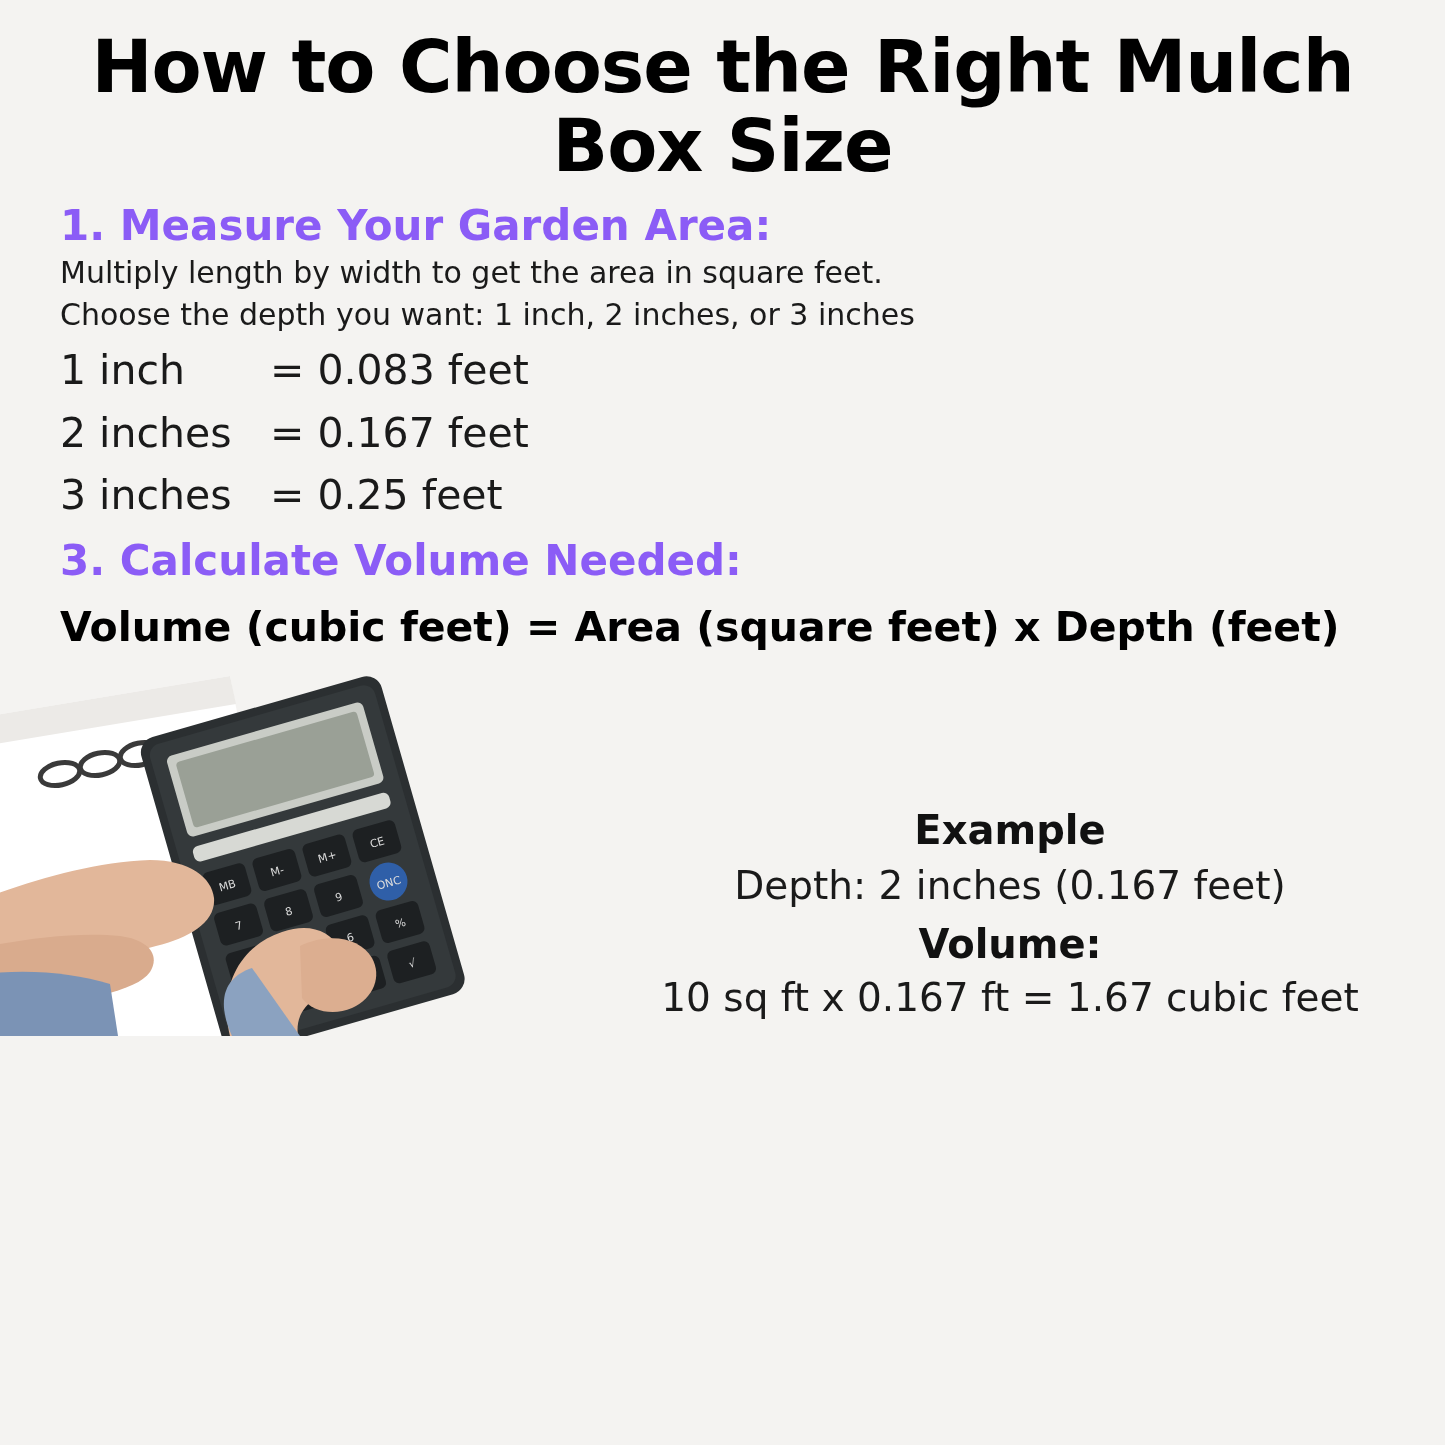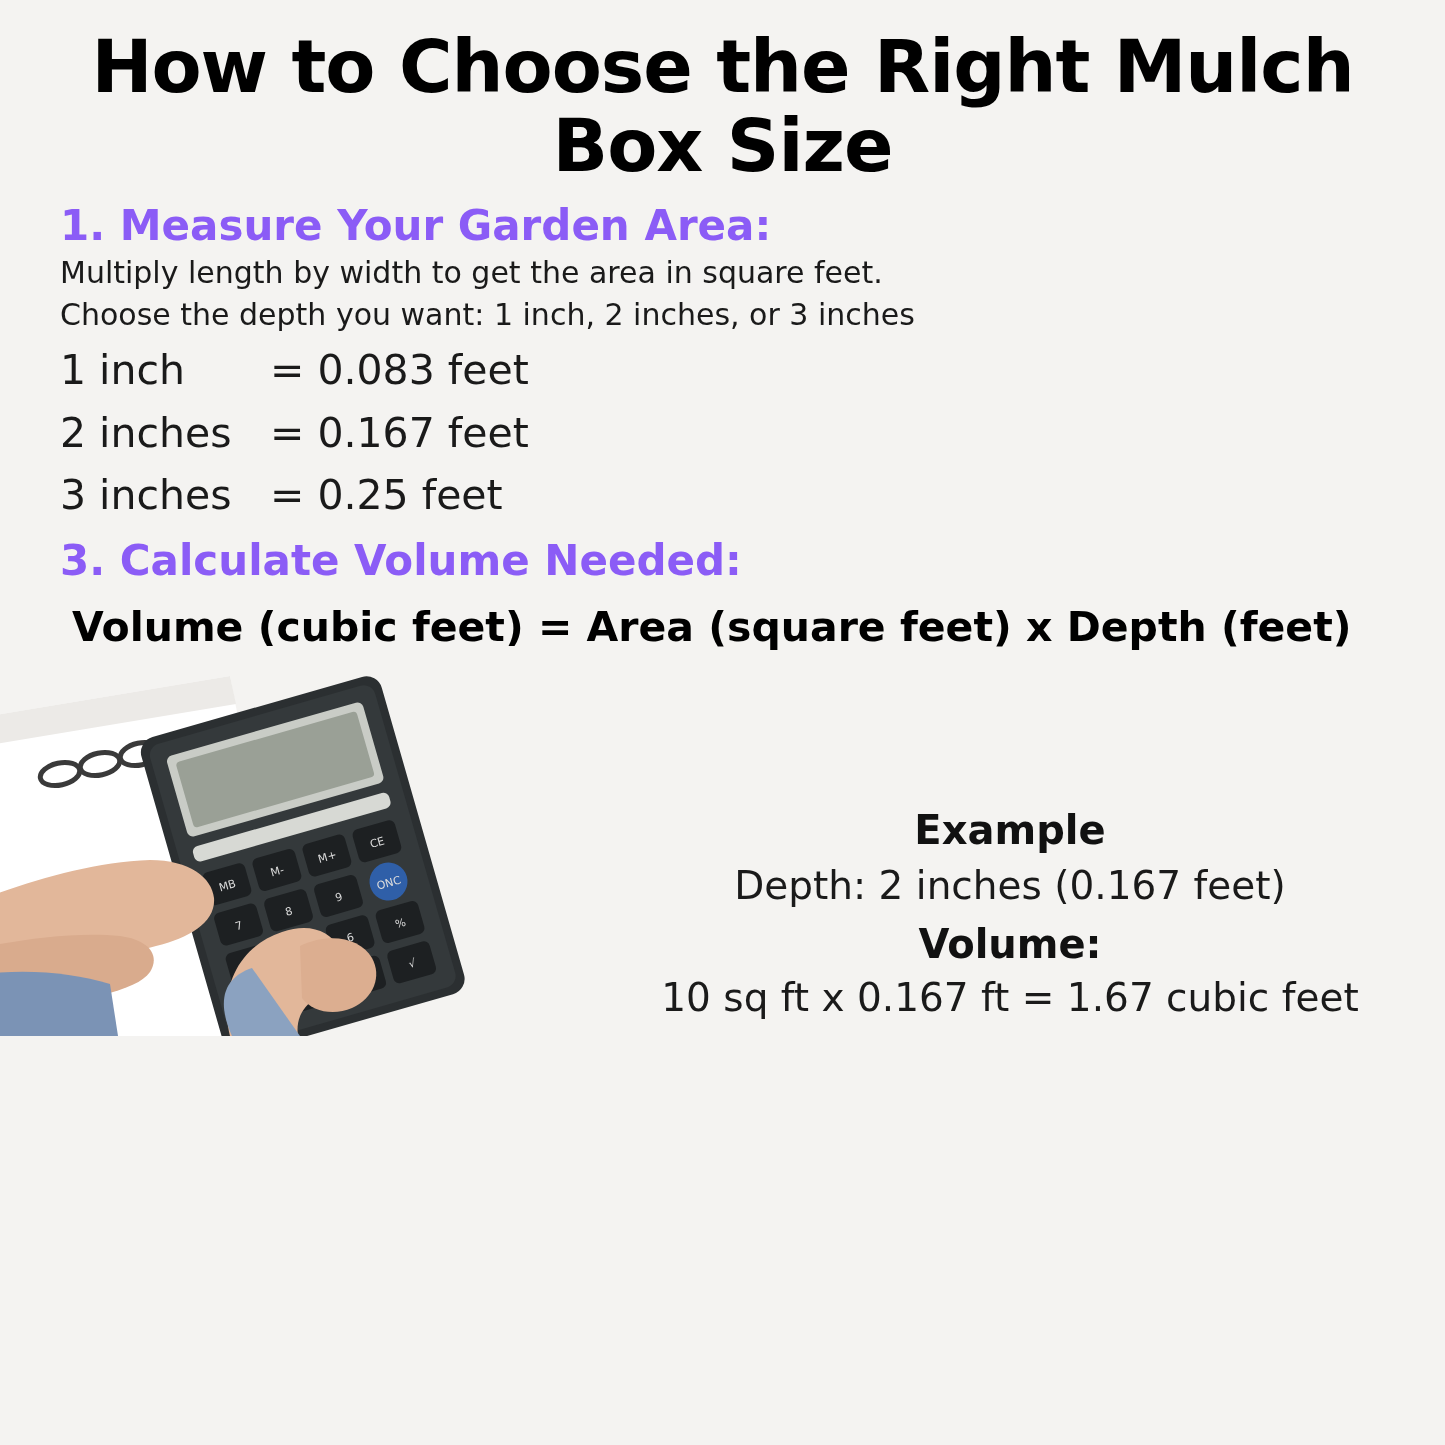--- a/index.html
+++ b/index.html
@@ -53,21 +53,21 @@
     display: flex;
   }
   .conv-row .lbl {
     display: inline-block;
     width: 210px;
   }
   .formula {
     font-size: 41px;
     font-weight: bold;
     line-height: 1.2;
-    margin: 16px 0 0 18px;
+    margin: 16px 0 0 6px;
     color: #000;
     white-space: nowrap;
   }
   
   .bottom {
     position: absolute;
     left: 0;
     right: 0;
     bottom: 0;
     height: 390px;

